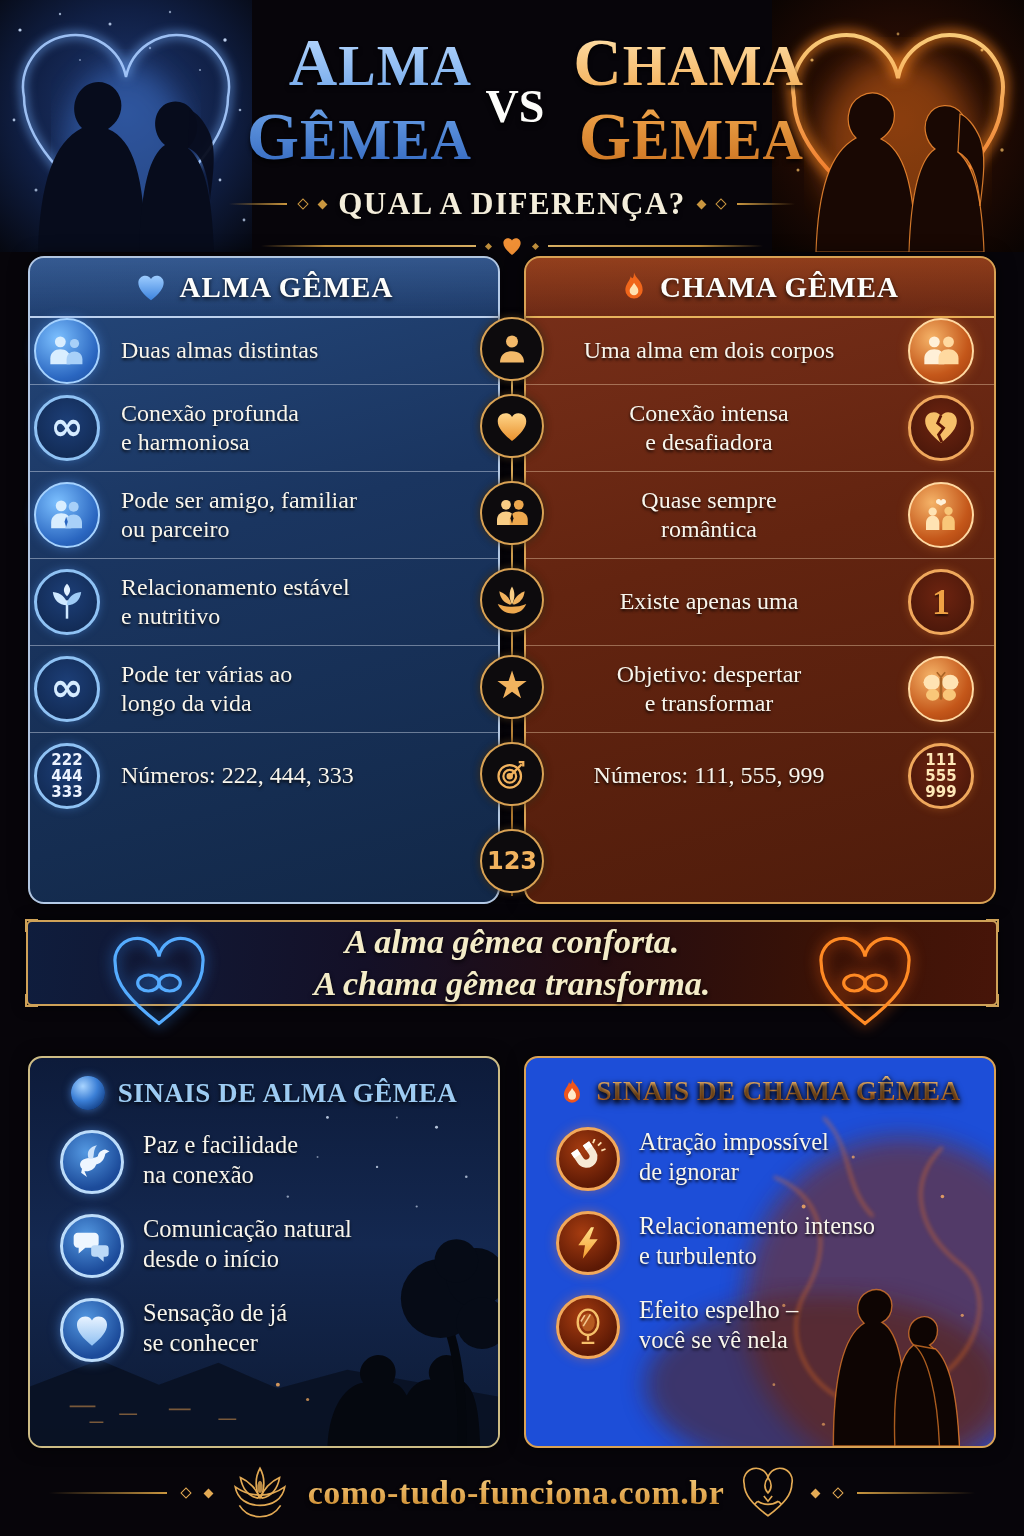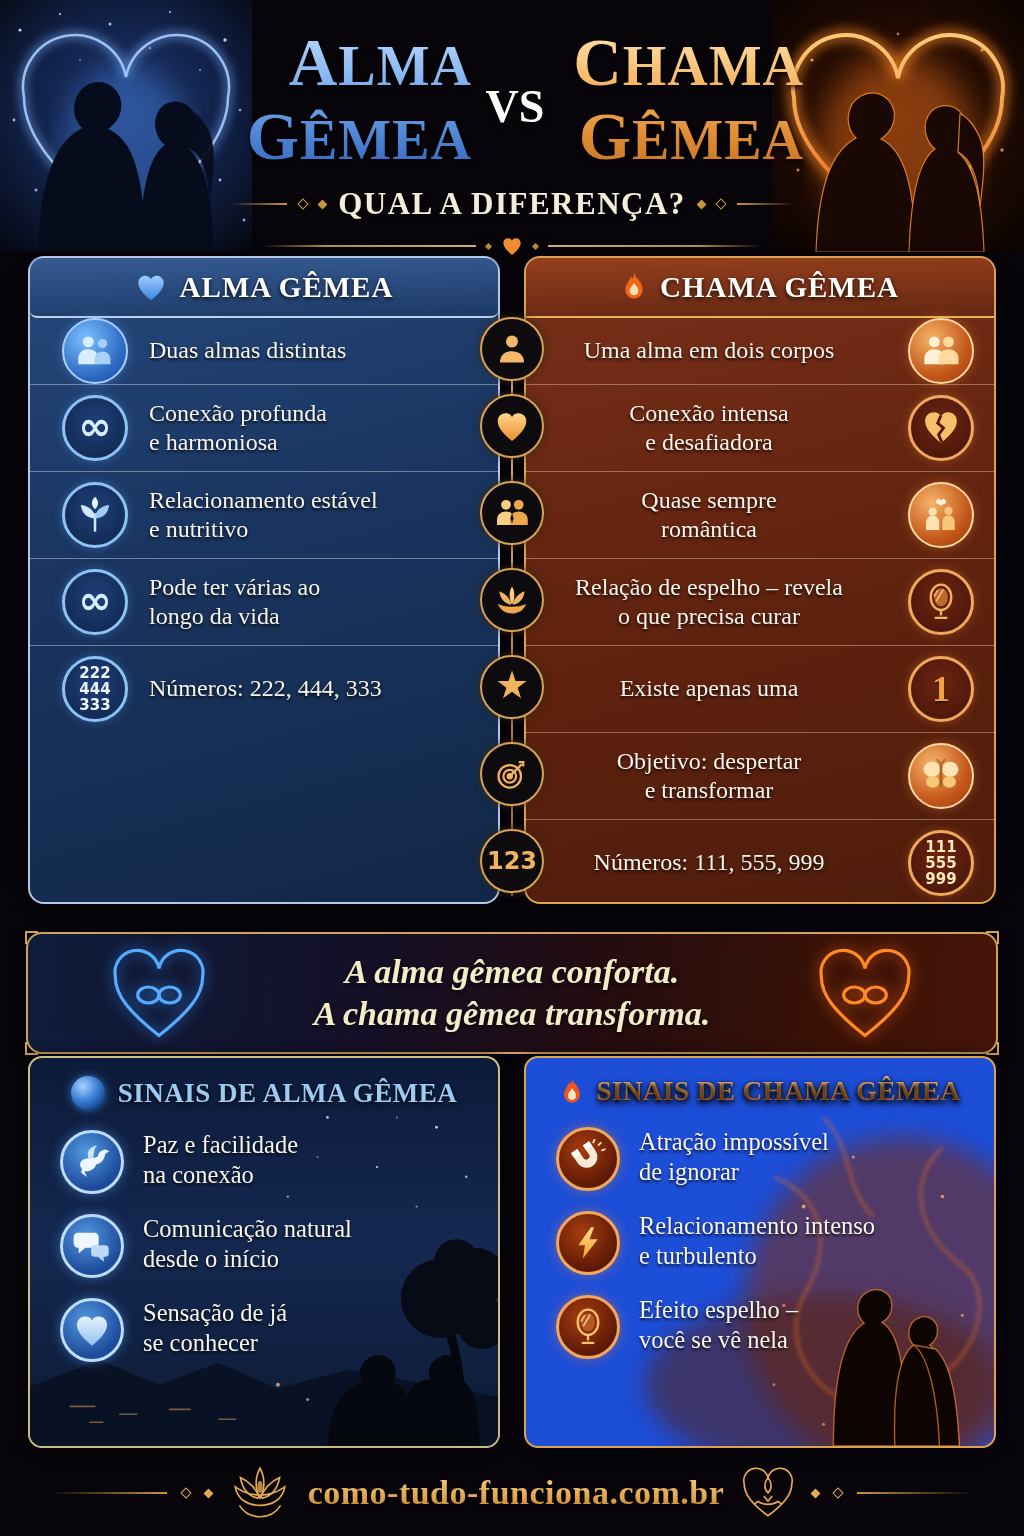--- a/index.html
+++ b/index.html
@@ -48,27 +48,27 @@
   
   .panel { top:256px; width:472px; height:648px; border-radius:16px;
     box-shadow:0 0 18px rgba(0,0,0,.6); }
   .panel-left { left:28px; border:2px solid rgba(206,226,250,.85);
     background:linear-gradient(165deg,#25487c 0%,#1a3560 42%,#122848 100%); }
   .panel-right { left:524px; border:2px solid #d9a254;
     background:linear-gradient(165deg,#7a301a 0%,#632410 45%,#4f1c0b 100%); }
   .panel-head { height:60px; display:flex; align-items:center; justify-content:center;
     gap:13px; border-radius:14px 14px 0 0; }
   .panel-left .panel-head { border-bottom:2px solid rgba(214,232,255,.85);
-    background:linear-gradient(180deg,rgba(80,120,180,.38),rgba(20,40,80,.15));border-radius:7px; }
+    background:linear-gradient(180deg,rgba(80,120,180,.38),rgba(20,40,80,.15)); }
   .panel-right .panel-head { border-bottom:2px solid #e7b35c;
     background:linear-gradient(180deg,rgba(200,95,35,.32),rgba(60,20,8,.15)); }
   .panel-title { font-size:29px; font-weight:bold; letter-spacing:1px;
     color:#fdfdfb; text-shadow:0 2px 4px rgba(0,0,0,.8); }
 
-  .trow { height:87px; display:flex; align-items:center; padding-left:32px; gap:21px; }
+  .trow { height:87px; display:flex; align-items:center; padding-left:4px; gap:21px; }
   .trow.first { height:66px; }
   .trow + .trow { border-top:1px solid rgba(235,242,255,.4); }
   .panel-right .trow { flex-direction:row-reverse; padding-left:0; padding-right:20px; gap:16px; }
   .panel-right .trow + .trow { border-top:1px solid rgba(255,225,190,.38); }
   .rowtext { font-size:24px; line-height:1.22; color:#f8f5ec;
     white-space:pre-line; text-shadow:0 2px 3px rgba(0,0,0,.8); }
   .panel-right .rowtext { flex:1; text-align:center; }
 
   .circle { border-radius:50%; display:flex; align-items:center;
     justify-content:center; flex-shrink:0; }
@@ -100,24 +100,24 @@
 
   .center-col { left:479px; top:256px; width:66px; height:648px;
     display:flex; flex-direction:column; padding-top:60px; z-index:5; }
   .cline { position:absolute; left:50%; top:64px; bottom:8px; width:2px;
     margin-left:-1px; background:linear-gradient(180deg,#e8bc6a,#a06a24); }
   .ccell { height:87px; display:flex; align-items:center; justify-content:center;
     position:relative; }
   .ccell.first { height:66px; }
 
   
-  .quote { left:26px; top:920px; width:972px; height:122px;
-    border:2px solid #cfa258; border-radius:16px;
+  .quote { left:26px; top:920px; width:972px; height:86px;
+    border:2px solid #cfa258; border-radius:6px;
     background:linear-gradient(95deg,#0f1d3d 0%,#141027 35%,#230c11 58%,#3a1206 82%,#471509 100%);
-    box-shadow:0 0 14px rgba(0,0,0,.6);margin-top:12px; }
+    box-shadow:0 0 14px rgba(0,0,0,.6); }
   .qcorner { position:absolute; width:13px; height:13px; border-color:#cfa258; border-style:solid; }
   .qc-tl { top:-3px; left:-3px; border-width:2px 0 0 2px; }
   .qc-tr { top:-3px; right:-3px; border-width:2px 2px 0 0; }
   .qc-bl { bottom:-3px; left:-3px; border-width:0 0 2px 2px; }
   .qc-br { bottom:-3px; right:-3px; border-width:0 2px 2px 0; }
   .quote-text { position:absolute; inset:0; display:flex; flex-direction:column;
     align-items:center; justify-content:center; gap:4px; }
   .quote-line { font-style:italic; font-weight:bold; font-size:34px;
     color:#f4ecc8; text-shadow:0 2px 4px rgba(0,0,0,.85); }
   .q-ico { position:absolute; top:12px; width:118px; height:98px; }
@@ -308,20 +308,37 @@
   </div>
   <div class="trow">
     <span class="circle c66 c-blue-ring">
       <span class="glyph-inf">∞</span>
     </span>
 
     <div class="rowtext">Conexão profunda
 e harmoniosa</div>
   </div>
   <div class="trow">
+    <span class="circle c66 c-blue-fill">
+      <svg width="40" height="40" viewBox="0 0 48 48">
+          <g fill="#d9eeff">
+            <circle cx="17" cy="13" r="6.5"></circle>
+            <path d="M5 40 v-7 c0-7 5.5-11 12-11 s12 4 12 11 v7 z"></path>
+          </g>
+          <g fill="#a8d0f8">
+            <circle cx="32" cy="14" r="6"></circle>
+            <path d="M22 40 v-6.5 c0-6 4.5-10 10-10 s10 4 10 10 V40 z"></path>
+          </g>
+          <path d="M23 26 l2 6 -2 6 -2-6 z" fill="#2a66c0"></path>
+        </svg>
+    </span>
+    <div class="rowtext">Pode ser amigo, familiar
+ou parceiro</div>
+  </div>
+  <div class="trow">
     <span class="circle c66 c-blue-ring">
       <svg width="40" height="40" viewBox="0 0 48 48">
           <path d="M24 44 V22" stroke="#cfe8ff" stroke-width="3" fill="none"></path>
           <path d="M24 28 C14 28 8 21 7 12 C17 13 23 19 24 26 Z" fill="#cfe8ff"></path>
           <path d="M24 28 C34 28 40 21 41 12 C31 13 25 19 24 26 Z" fill="#9fcbf5"></path>
           <path d="M24 17 C19 12 19 7 24 2 C29 7 29 12 24 17 Z" fill="#e2f1ff"></path>
         </svg>
     </span>
     <div class="rowtext">Relacionamento estável
 e nutritivo</div>
@@ -386,32 +403,20 @@
             <path d="M6 42 v-8 c0-6 3.6-9 8-9 s8 3 8 9 v8 z"></path>
           </g>
           <g fill="#f9c779">
             <circle cx="33" cy="19" r="5"></circle>
             <path d="M25.5 42 v-9 c0-5.5 3.4-8.5 7.5-8.5 s7.5 3 7.5 8.5 v9 z"></path>
           </g>
         </svg>
     </span>
     <div class="rowtext">Quase sempre
 romântica</div>
-  </div>
-  <div class="trow">
-    <span class="circle c66 c-or-dark">
-      <svg width="38" height="40" viewBox="0 0 48 50">
-          <ellipse cx="24" cy="19" rx="13" ry="16" fill="none" stroke="#f2b35e" stroke-width="3"></ellipse>
-          <ellipse cx="24" cy="19" rx="8.5" ry="11.5" fill="#c06a2a"></ellipse>
-          <path d="M20 10 l-5 8 M27 9 l-9 15" stroke="#ffcf8f" stroke-width="2" opacity=".8"></path>
-          <path d="M24 35 v7 M16 45 h16" stroke="#f2b35e" stroke-width="3" fill="none"></path>
-        </svg>
-    </span>
-    <div class="rowtext">Relação de espelho – revela
-o que precisa curar</div>
   </div>
   <div class="trow">
     <span class="circle c66 c-or-dark">
       <span class="badge-one">1</span>
     </span>
     <div class="rowtext">Existe apenas uma</div>
   </div>
   <div class="trow">
     <span class="circle c66 c-or-fill">
       <svg width="40" height="40" viewBox="0 0 48 48">

